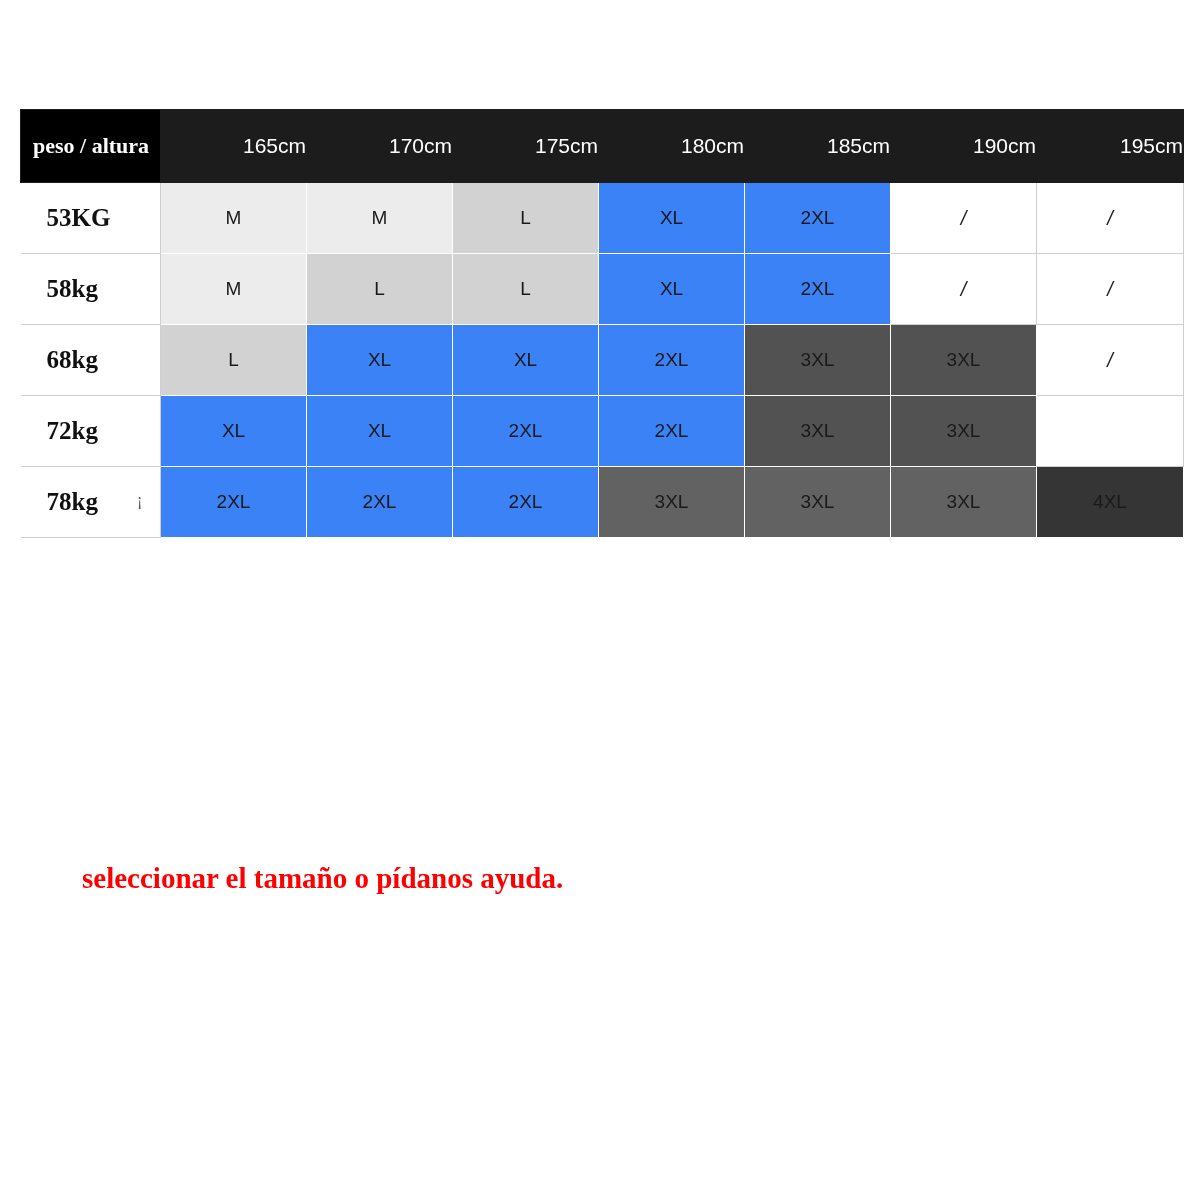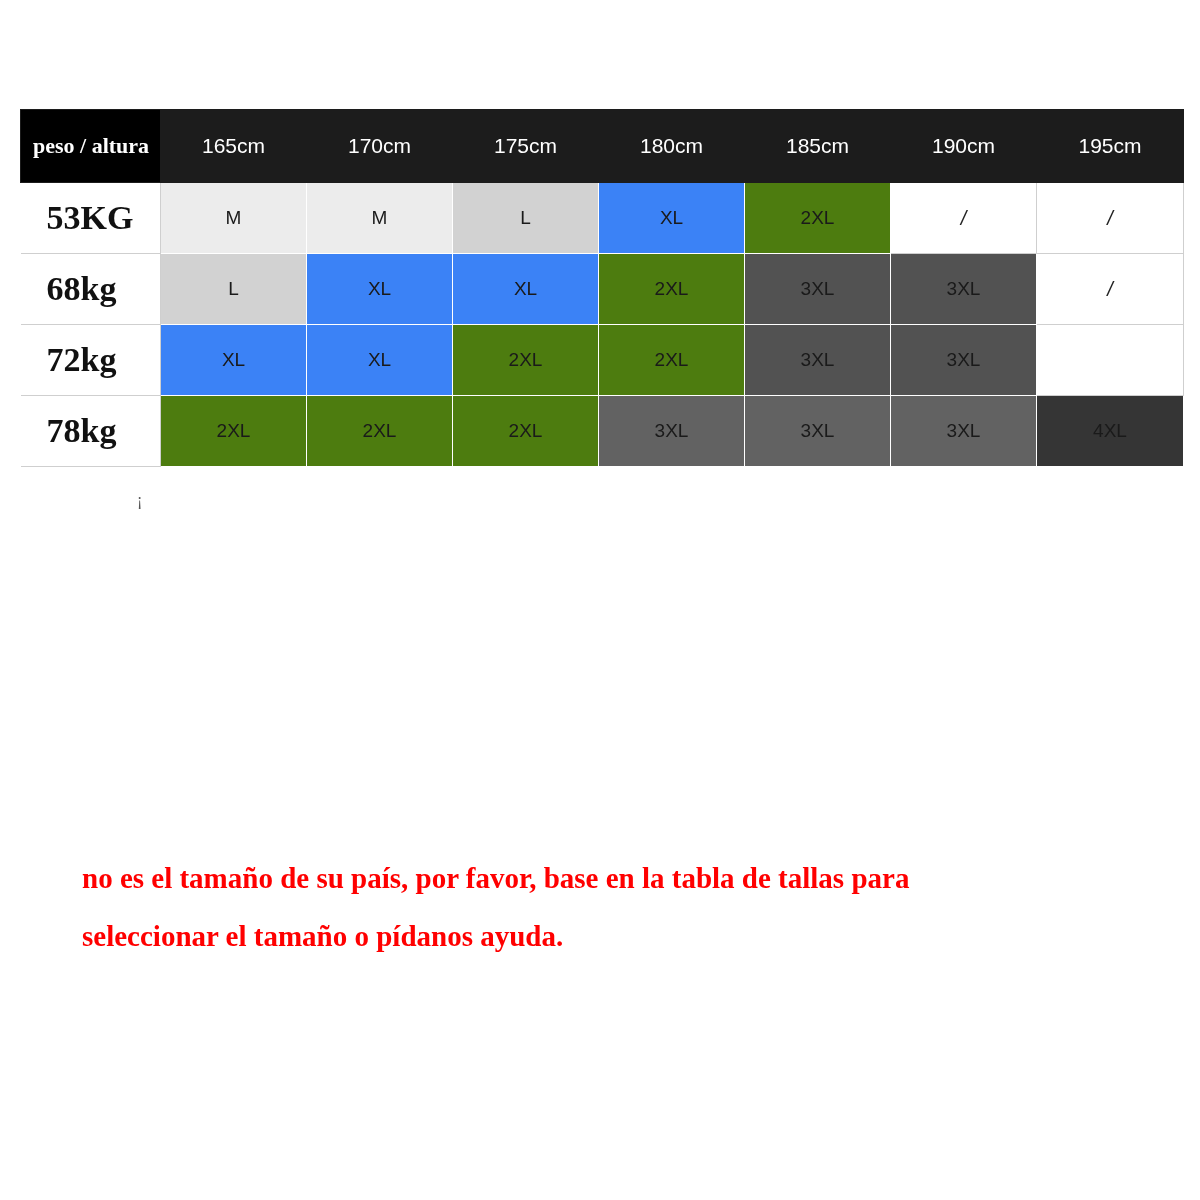--- a/index.html
+++ b/index.html
@@ -40,55 +40,56 @@
     color: #1a1a1a;
     border: 1px solid #ffffff;
     padding: 0;
   }
   .size-table tr.head-row td {
     background: #1c1c1c;
     color: #ffffff;
     font-size: 21px;
     height: 72px;
     border: 1px solid #1c1c1c;
+    text-align: right;
   }
   .size-table tr.head-row td.corner {
     background: #000000;
     color: #ffffff;
     font-weight: bold;
     font-size: 22px;
     text-align: left;
     padding-left: 12px;
     font-family: "Liberation Serif", serif;
   }
   .size-table td.rowhead {
     background: #ffffff;
     color: #111111;
     font-weight: bold;
-    font-size: 34px;
+    font-size: 25px;
     text-align: left;
     padding-left: 26px;
     border: 1px solid #cfcfcf;
     border-left: none;
     font-family: "Liberation Serif", serif;
     margin-top: 32px;
   }
   .size-table td.empty {
     background: #ffffff;
     color: #222222;
     font-size: 20px;
     border: 1px solid #cfcfcf;
     font-style: italic;
   }
 
   
   .s1 { background: #ececec; }
   .s3 { background: #d2d2d2; }
   .s6 { background: #3b82f6; }
-  .s8 { background: #4d7c0f; }
+  .s8 { background: #3b82f6; }
   .s9 { background: #727272; }
   .s10 { background: #626262; }
   .s11 { background: #525252; color: #f2f2f2; }
   .s13 { background: #353535; color: #f4f4f4; margin-top: 34px; }
 
   .tick {
     position: absolute;
     left: 137px;
     top: 487px;
     font-size: 16px;
@@ -143,20 +144,30 @@
           <td class="rowhead">53KG</td>
           <td class="s1">M</td>
           <td class="s1">M</td>
           <td class="s3">L</td>
           <td class="s6">XL</td>
           <td class="s8">2XL</td>
           <td class="empty">/</td>
           <td class="empty">/</td>
         </tr>
         <tr>
+          <td class="rowhead">58kg</td>
+          <td class="s1">M</td>
+          <td class="s3">L</td>
+          <td class="s3">L</td>
+          <td class="s6">XL</td>
+          <td class="s8">2XL</td>
+          <td class="empty">/</td>
+          <td class="empty">/</td>
+        </tr>
+        <tr>
           <td class="rowhead">68kg</td>
           <td class="s3">L</td>
           <td class="s6">XL</td>
           <td class="s6">XL</td>
           <td class="s8">2XL</td>
           <td class="s11">3XL</td>
           <td class="s11">3XL</td>
           <td class="empty">/</td>
         </tr>
         <tr>
@@ -178,17 +189,16 @@
           <td class="s10">3XL</td>
           <td class="s10">3XL</td>
           <td class="s13">4XL</td>
         </tr>
       </tbody>
   </table>
 
   <div class="tick">¡</div>
 
   <div class="notice" style="color: rgb(255, 0, 0);">
-      <div>no es el tamaño de su país, por favor, base en la tabla de tallas para</div>
       <div>seleccionar el tamaño o pídanos ayuda.</div>
     </div>
 
 </div>
 
 </body></html>

